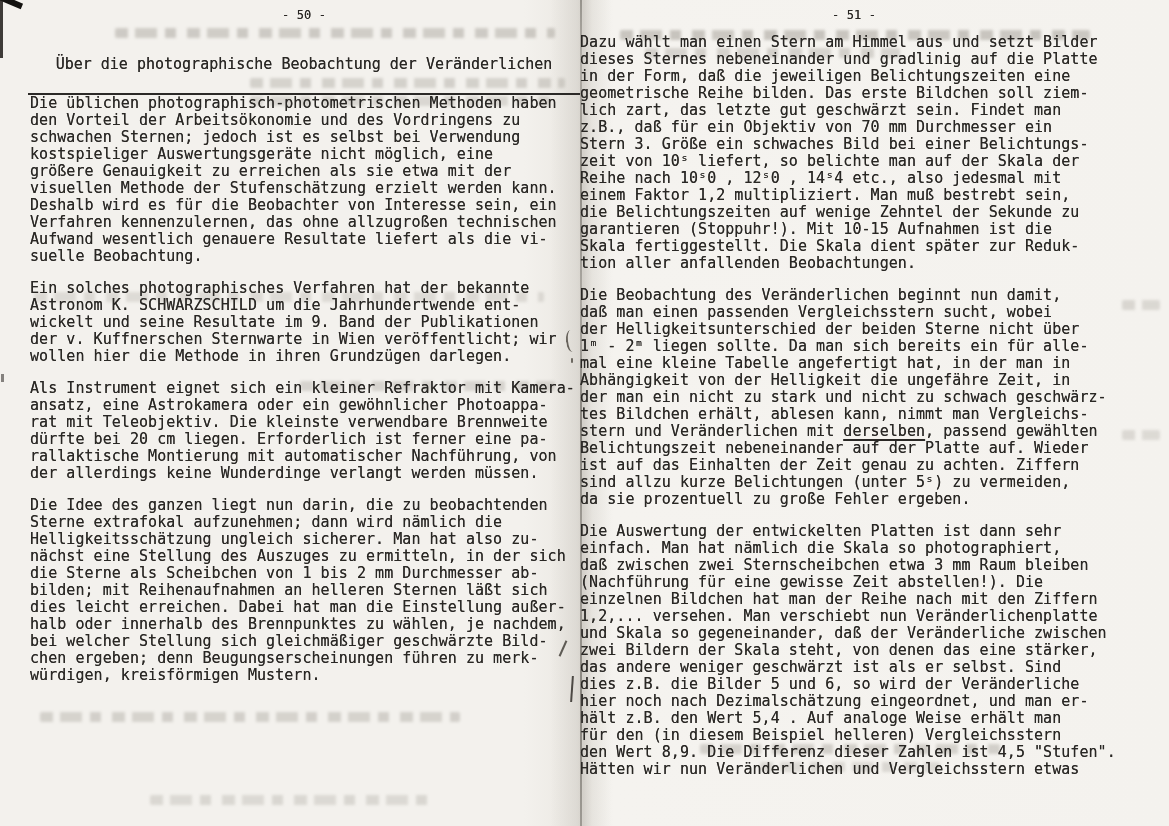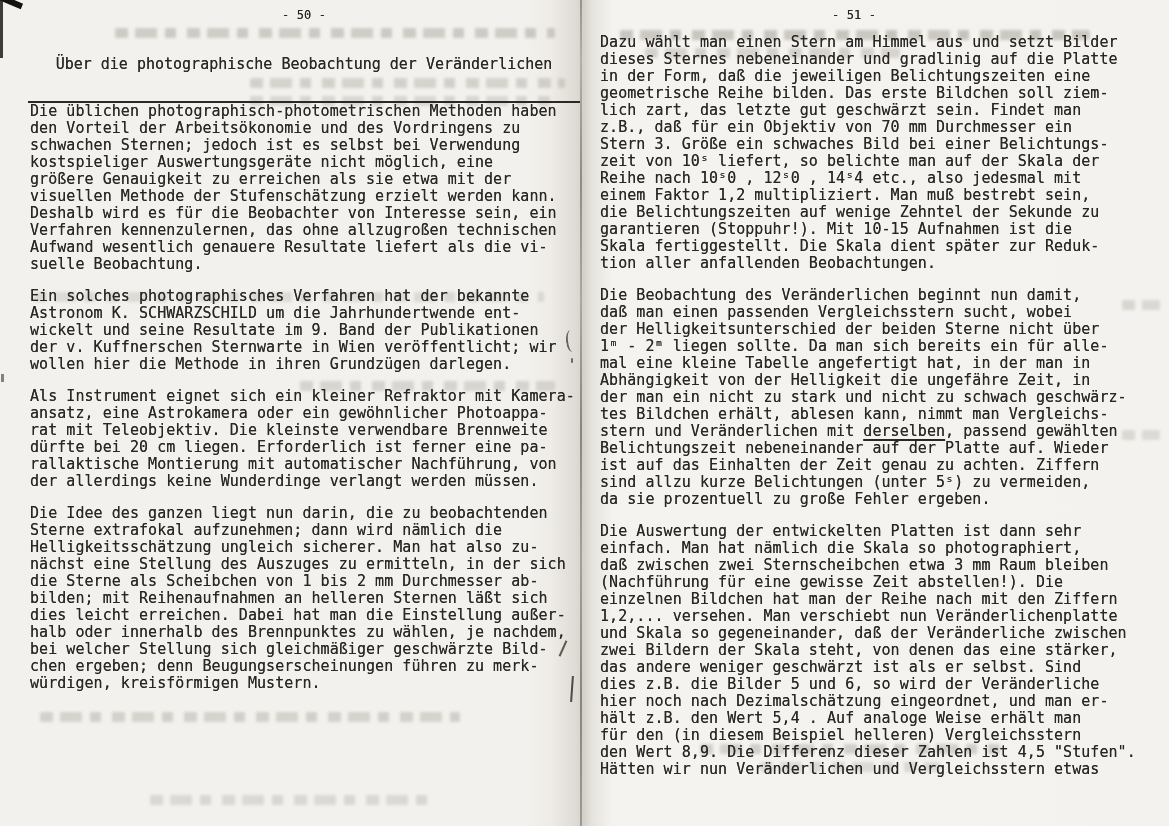--- a/index.html
+++ b/index.html
@@ -21,27 +21,27 @@
   .gutter-line{position:absolute;left:580px;top:0;width:2px;height:826px;
     background:linear-gradient(180deg,
       rgba(72,68,61,.45) 0px,rgba(72,68,61,.25) 60px,rgba(72,68,61,.5) 180px,
       rgba(72,68,61,.3) 300px,rgba(72,68,61,.55) 430px,rgba(72,68,61,.35) 560px,
       rgba(72,68,61,.55) 700px,rgba(72,68,61,.4) 826px);}
   .pagecol{position:absolute;width:552px;}
   .pagecol.leftcol{left:28px;top:8px;}
   .pagecol.rightcol{left:578px;top:8px;}
   .pagenum{text-align:center;font-size:12px;letter-spacing:.1px;margin-bottom:0;
     text-shadow:0 0 .5px rgba(25,23,21,.75);}
-  .titleblock{margin-top:26px;padding-bottom:20px;border-bottom:2px solid #2b2927;}
+  .titleblock{margin-top:26px;padding-bottom:12px;border-bottom:2px solid #2b2927;}
   .titleline{font-size:15px;text-align:center;line-height:33px;white-space:pre;
     text-shadow:0 0 .5px rgba(25,23,21,.75);}
   .bodytext{margin-top:0;}
   .para{font-size:15px;line-height:17px;letter-spacing:.05px;white-space:pre;
     margin:0 0 15px 2px;text-shadow:0 0 .5px rgba(25,23,21,.7);}
-  .rightcol .bodytext{margin-top:12px;margin-left:20px;}
+  .rightcol .bodytext{margin-top:12px;}
   .u{text-decoration:underline;text-underline-offset:3px;text-decoration-thickness:1.5px;}
   
   .ghost{position:absolute;height:10px;opacity:.38;filter:blur(1.4px);border-radius:2px;
     background:repeating-linear-gradient(90deg,#8d887f 0 13px,transparent 13px 20px,#948f86 20px 42px,transparent 42px 50px,#89847b 50px 61px,transparent 61px 72px);}
   
   .corner-mark{position:absolute;left:-5px;top:-2px;width:28px;height:6px;background:#131210;transform:rotate(23deg);}
   .edge-strip{position:absolute;left:0;top:0;width:3px;height:58px;background:#1d1b18;opacity:.85;}
   .edge-tick{position:absolute;left:1px;top:374px;width:3px;height:8px;background:#3a3733;opacity:.6;}
   .pen-curve{position:absolute;left:566px;top:330px;width:9px;height:22px;
     border-left:2px solid rgba(70,65,58,.8);border-radius:50%/50%;transform:rotate(-6deg);}

